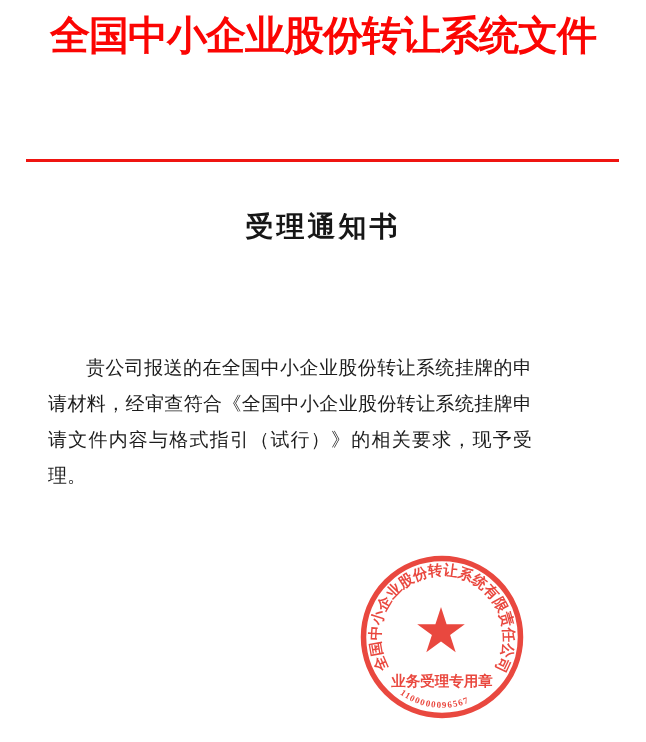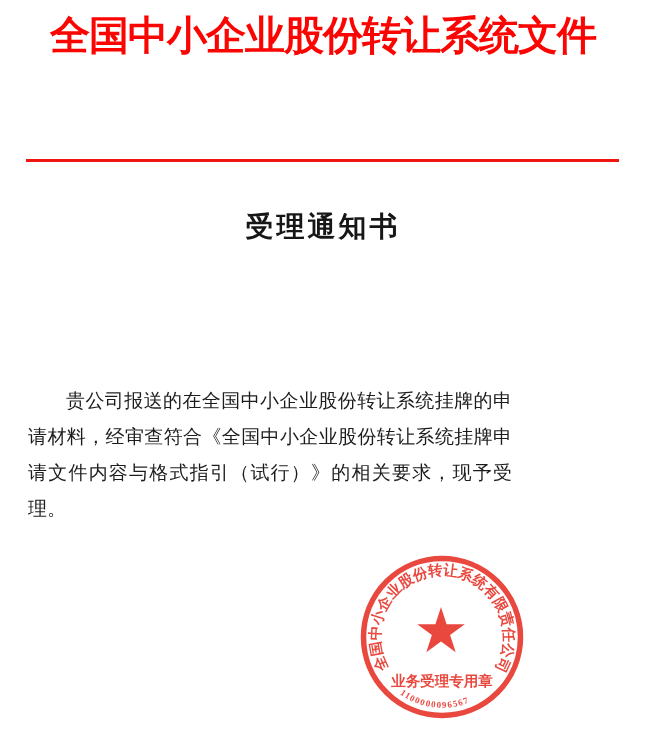--- a/index.html
+++ b/index.html
@@ -40,26 +40,25 @@
     font-size:28px;font-weight:bold;letter-spacing:3px;
     color:#161616;
     white-space:nowrap;
   }
   .addressee{
     position:absolute;top:304px;left:36px;
     font-size:19px;
     white-space:nowrap;
   }
   .body-paragraph{
-    position:absolute;top:350px;left:28px;
+    position:absolute;top:350px;left:48px;
     width:484px;
     font-size:19px;line-height:36px;
     text-align:justify;
     text-indent:2em;
-    margin-top:33px;
   }
   .seal{
     position:absolute;left:352px;top:547px;
     width:180px;height:180px;
     opacity:0.92;
   }
   .seal text{
     font-family:"Liberation Serif","DejaVu Serif",serif;
   }
   .seal .ring-chars{font-size:14.5px;font-weight:bold;}

